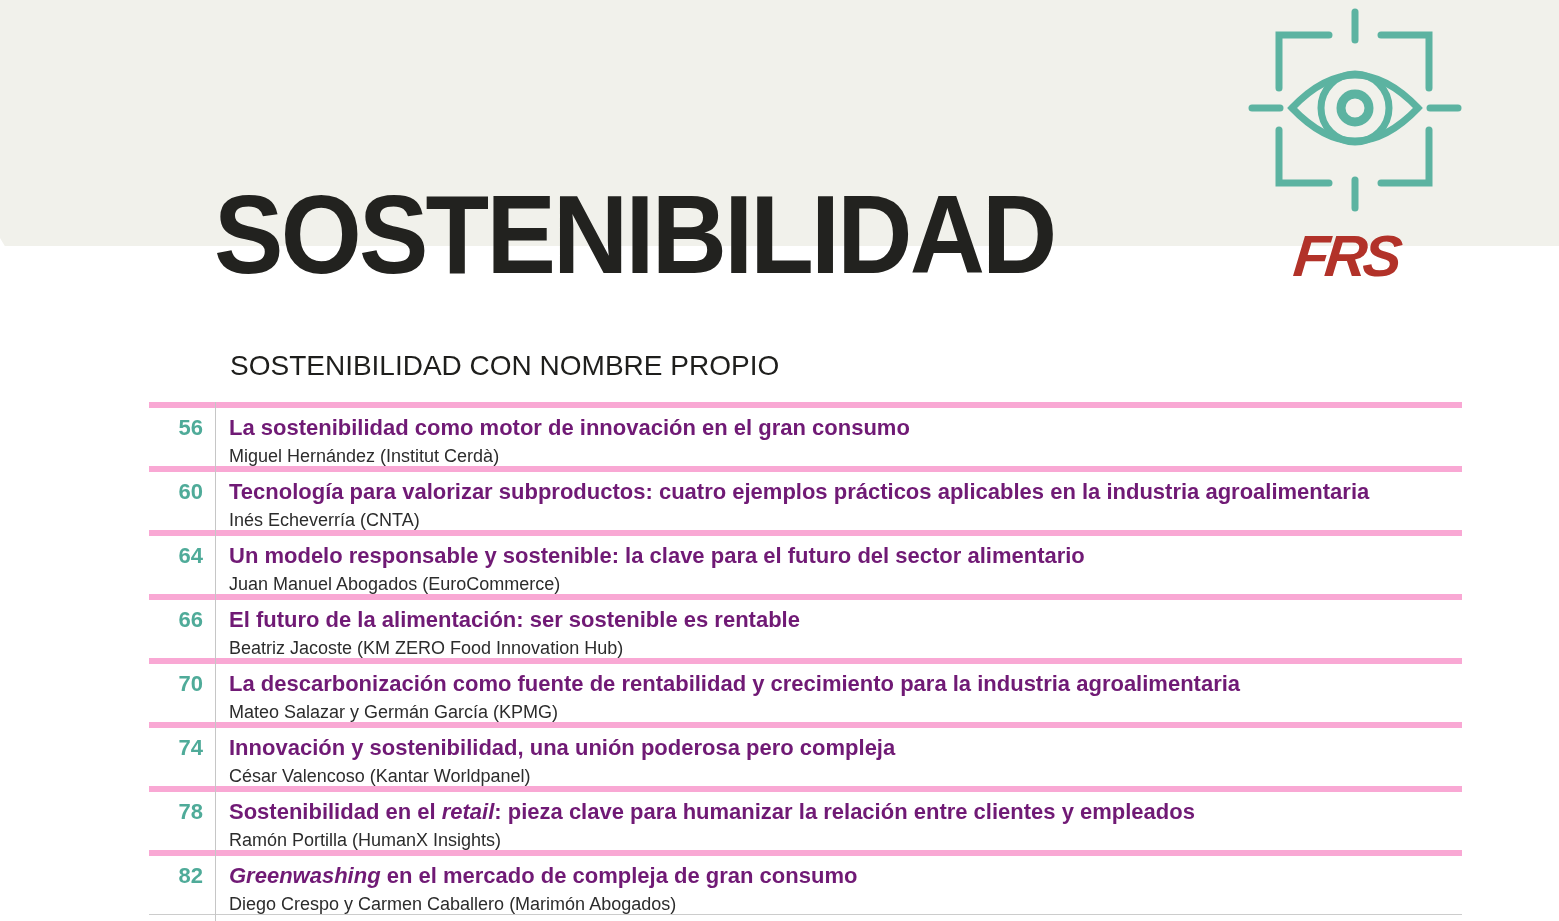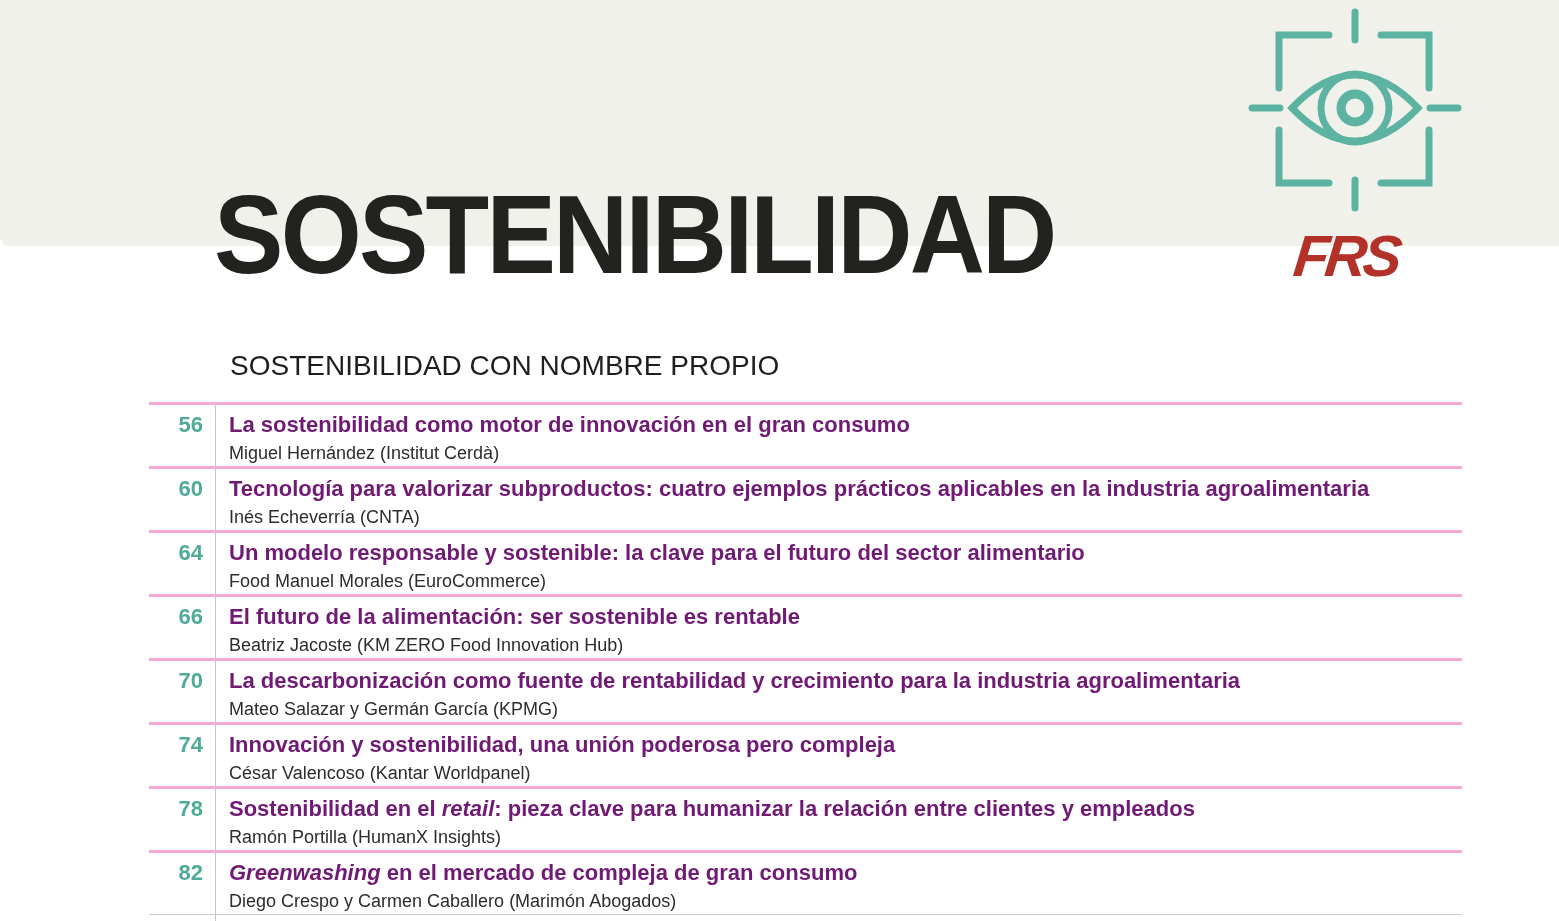--- a/index.html
+++ b/index.html
@@ -62,21 +62,21 @@
   .toc-list {
     position: absolute;
     left: 149px; top: 402px;
     width: 1313px;
     border-bottom: 1px solid #cccccc;
   }
   .toc-row {
     display: grid;
     grid-template-columns: 66px 1fr;
     height: 64px;
-    border-top: 3px solid #f9a8d4;
+    border-top: 6px solid #f9a8d4;
     box-sizing: border-box;
   }
   .toc-num {
     text-align: right;
     padding: 7px 12px 0 0;
     font-size: 22px;
     font-weight: 700;
     color: #4fab99;
     line-height: 26px;
   }
@@ -147,21 +147,21 @@
       <div class="toc-body">
         <div class="toc-title"><span>Tecnología para valorizar subproductos: cuatro ejemplos prácticos aplicables en la industria agroalimentaria</span></div>
         <div class="toc-author">Inés Echeverría (CNTA)</div>
       </div>
     </div>
 
     <div class="toc-row">
       <div class="toc-num">64</div>
       <div class="toc-body">
         <div class="toc-title"><span>Un modelo responsable y sostenible: la clave para el futuro del sector alimentario</span></div>
-        <div class="toc-author">Food Manuel Morales (EuroCommerce)</div>
+        <div class="toc-author">Juan Manuel Abogados (EuroCommerce)</div>
       </div>
     </div>
 
     <div class="toc-row">
       <div class="toc-num">66</div>
       <div class="toc-body">
         <div class="toc-title"><span>El futuro de la alimentación: ser sostenible es rentable</span></div>
         <div class="toc-author">Beatriz Jacoste (KM ZERO Food Innovation Hub)</div>
       </div>
     </div>

